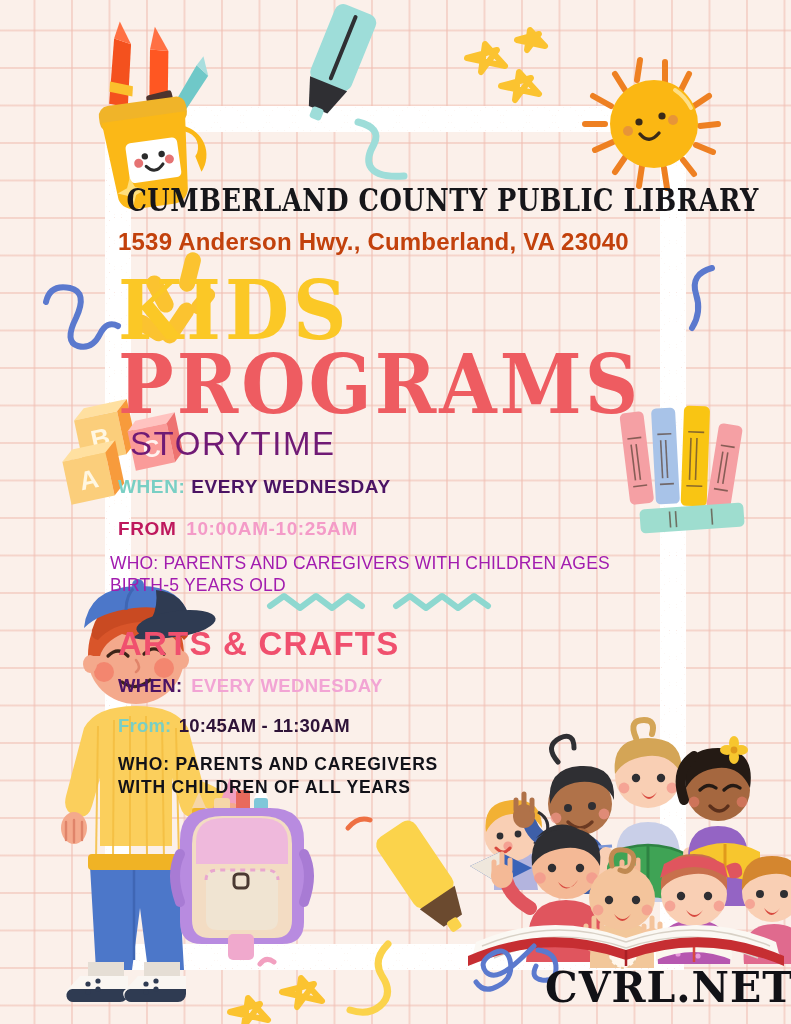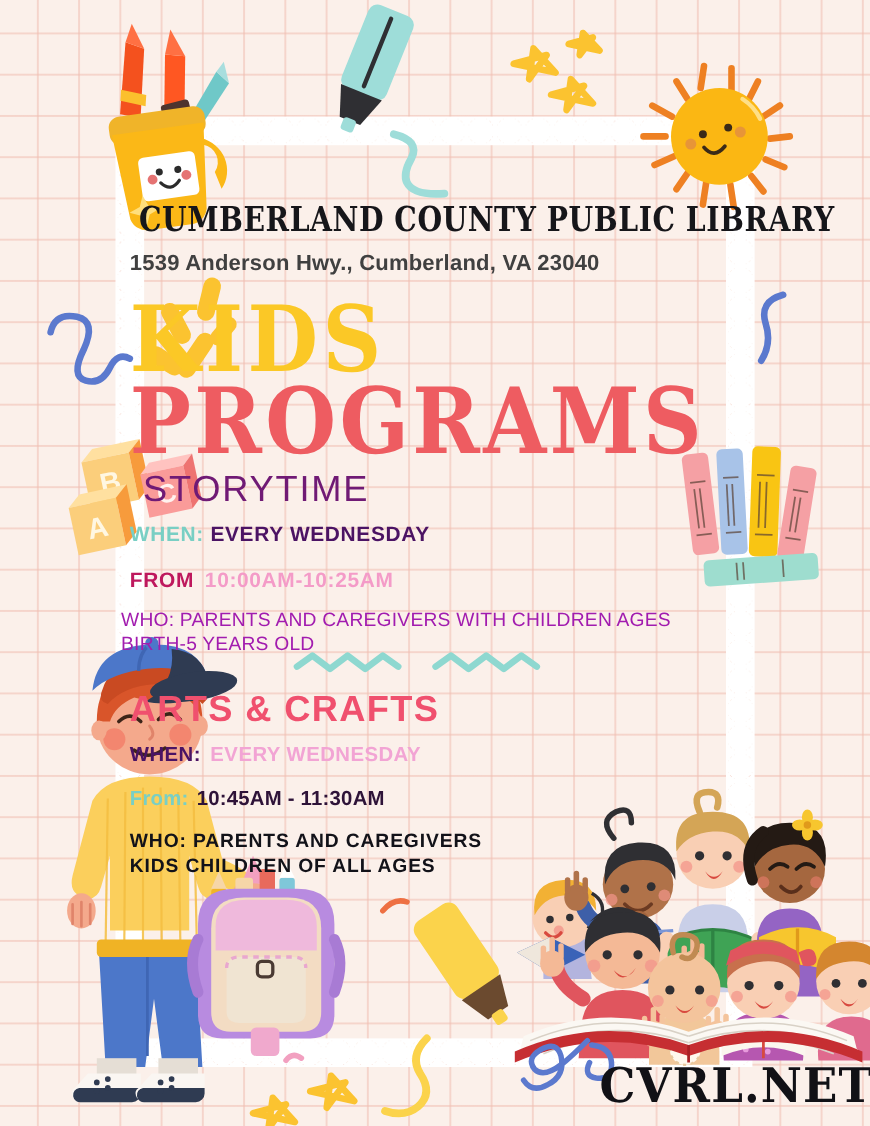--- a/index.html
+++ b/index.html
@@ -52,21 +52,21 @@
 
   .lib-name{
     position:absolute;left:0;top:62px;width:560px;
     font-family:"DejaVu Serif", serif;
     font-weight:bold;font-size:26.5px;letter-spacing:.5px;
     color:#16161a;white-space:nowrap;
     transform:scaleY(1.18) scaleX(.97);transform-origin:center top;
   }
   .lib-addr{
     position:absolute;left:0;top:108px;width:560px;
-    font-size:20px;font-weight:bold;color:#404040;letter-spacing:.2px;
+    font-size:24px;font-weight:bold;color:#c2410c;letter-spacing:.2px;
   }
   .kids{
     position:absolute;left:0;top:148px;width:560px;
     font-family:"DejaVu Serif", serif;
     font-weight:bold;font-size:74px;color:#FBC826;
     letter-spacing:4px;line-height:1;
     transform:scaleY(1.12);transform-origin:center top;
   }
   .programs{
     position:absolute;left:0;top:222px;width:560px;
@@ -611,20 +611,20 @@
       <span style="color:#F2A4D4;padding-left:3px">EVERY WEDNESDAY</span>
     </div>
 
     <div class="sect2-from">
       <span style="color:#79CFC4">From:</span>
       <span style="color:#2E1338;padding-left:2px">10:45AM - 11:30AM</span>
     </div>
 
     <div class="sect2-who">
       <div>WHO: PARENTS AND CAREGIVERS</div>
-      <div>KIDS CHILDREN OF ALL AGES</div>
+      <div>WITH CHILDREN OF ALL YEARS</div>
     </div>
 
   </div>
 
   <div class="site">CVRL.NET</div>
 
 </div>
 
 </body></html>

